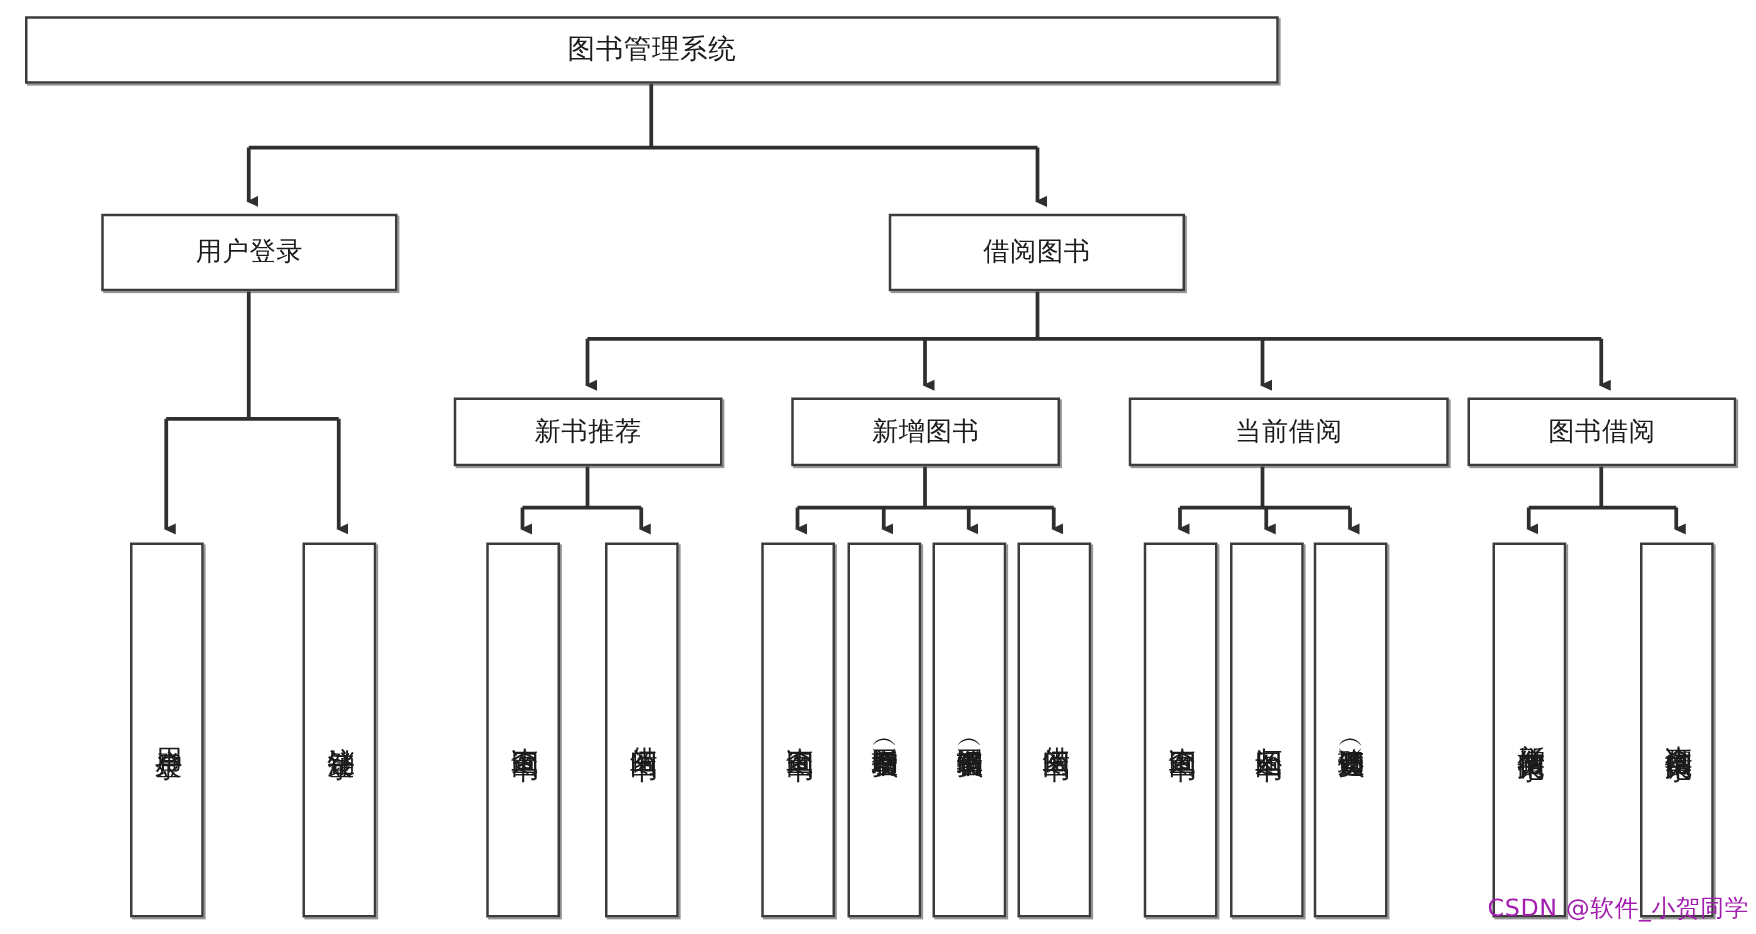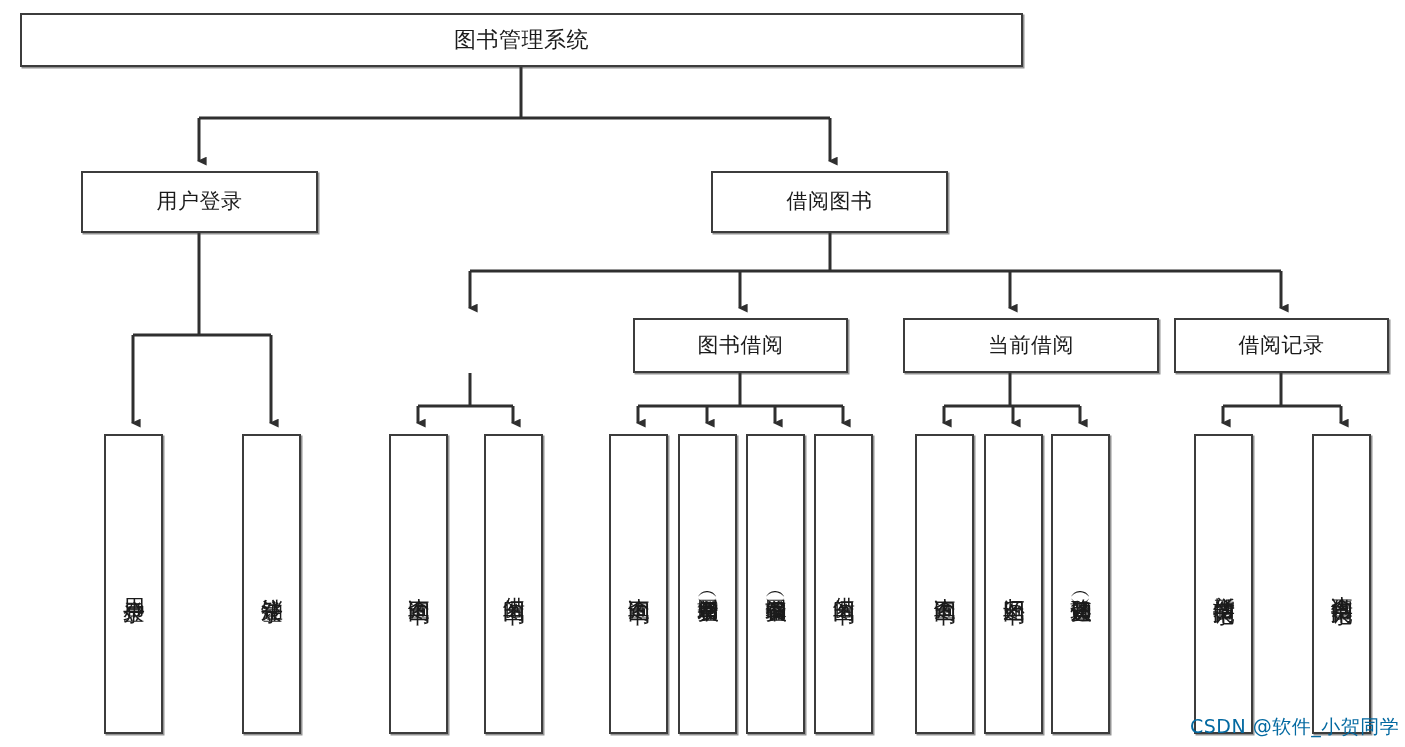--- a/index.html
+++ b/index.html
@@ -64,21 +64,21 @@
     letter-spacing: 2px;
     max-height: 100%;
   }
   .node.v.long .label {
     font-size: 21px;
     letter-spacing: 0.5px;
     line-height: 1.18;
   }
   .watermark {
     position: absolute;
-    color: #0369a1;
+    color: #a21caf;
     font-size: 19px;
     white-space: nowrap;
     letter-spacing: 0.5px;
   }
 </style>
 </head>
 <body>
 
 <div id="canvas">
 
@@ -136,28 +136,31 @@
     <span class="label">图书管理系统</span>
   </div>
 
   <div class="node h" style="left:81px; top:171px; width:237px; height:62px;">
     <span class="label">用户登录</span>
   </div>
   <div class="node h" style="left:711px; top:171px; width:237px; height:62px;">
     <span class="label">借阅图书</span>
   </div>
 
+  <div class="node h" style="left:363px; top:318px; width:215px; height:55px;">
+    <span class="label">新书推荐</span>
+  </div>
   <div class="node h" style="left:633px; top:318px; width:215px; height:55px;">
-    <span class="label">图书借阅</span>
+    <span class="label">新增图书</span>
   </div>
   <div class="node h" style="left:903px; top:318px; width:256px; height:55px;">
     <span class="label">当前借阅</span>
   </div>
   <div class="node h" style="left:1174px; top:318px; width:215px; height:55px;">
-    <span class="label">借阅记录</span>
+    <span class="label">图书借阅</span>
   </div>
 
   <div class="node v" style="left:104px; top:434px; width:59px; height:300px;">
     <span class="label">用户登录</span>
   </div>
   <div class="node v" style="left:242px; top:434px; width:59px; height:300px;">
     <span class="label">注销登录</span>
   </div>
 
   <div class="node v" style="left:389px; top:434px; width:59px; height:300px;">

